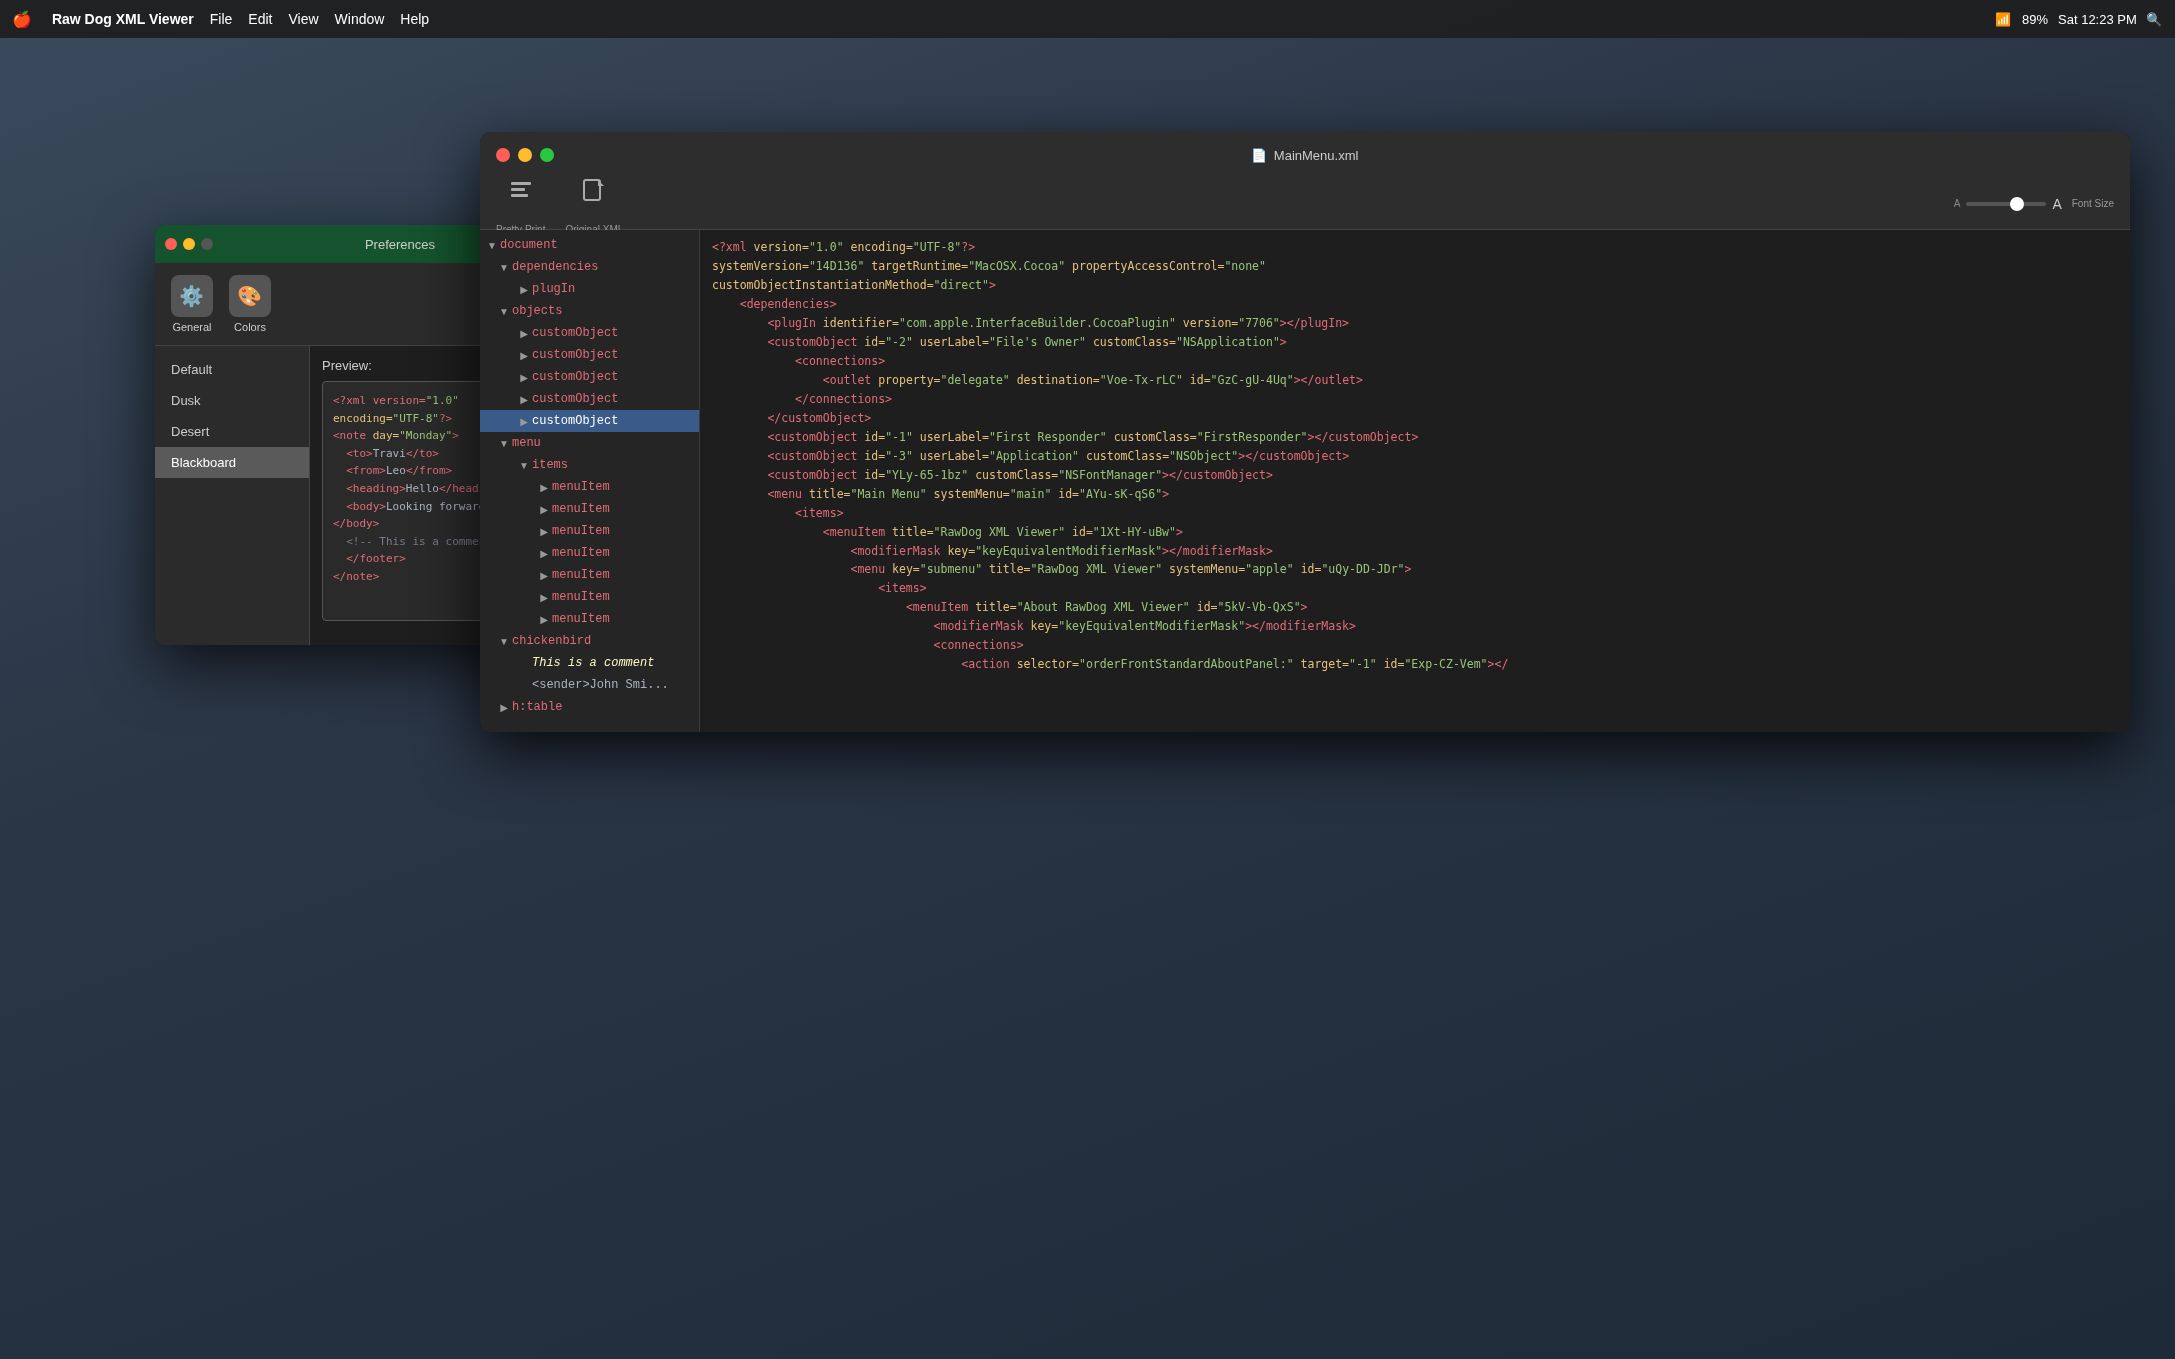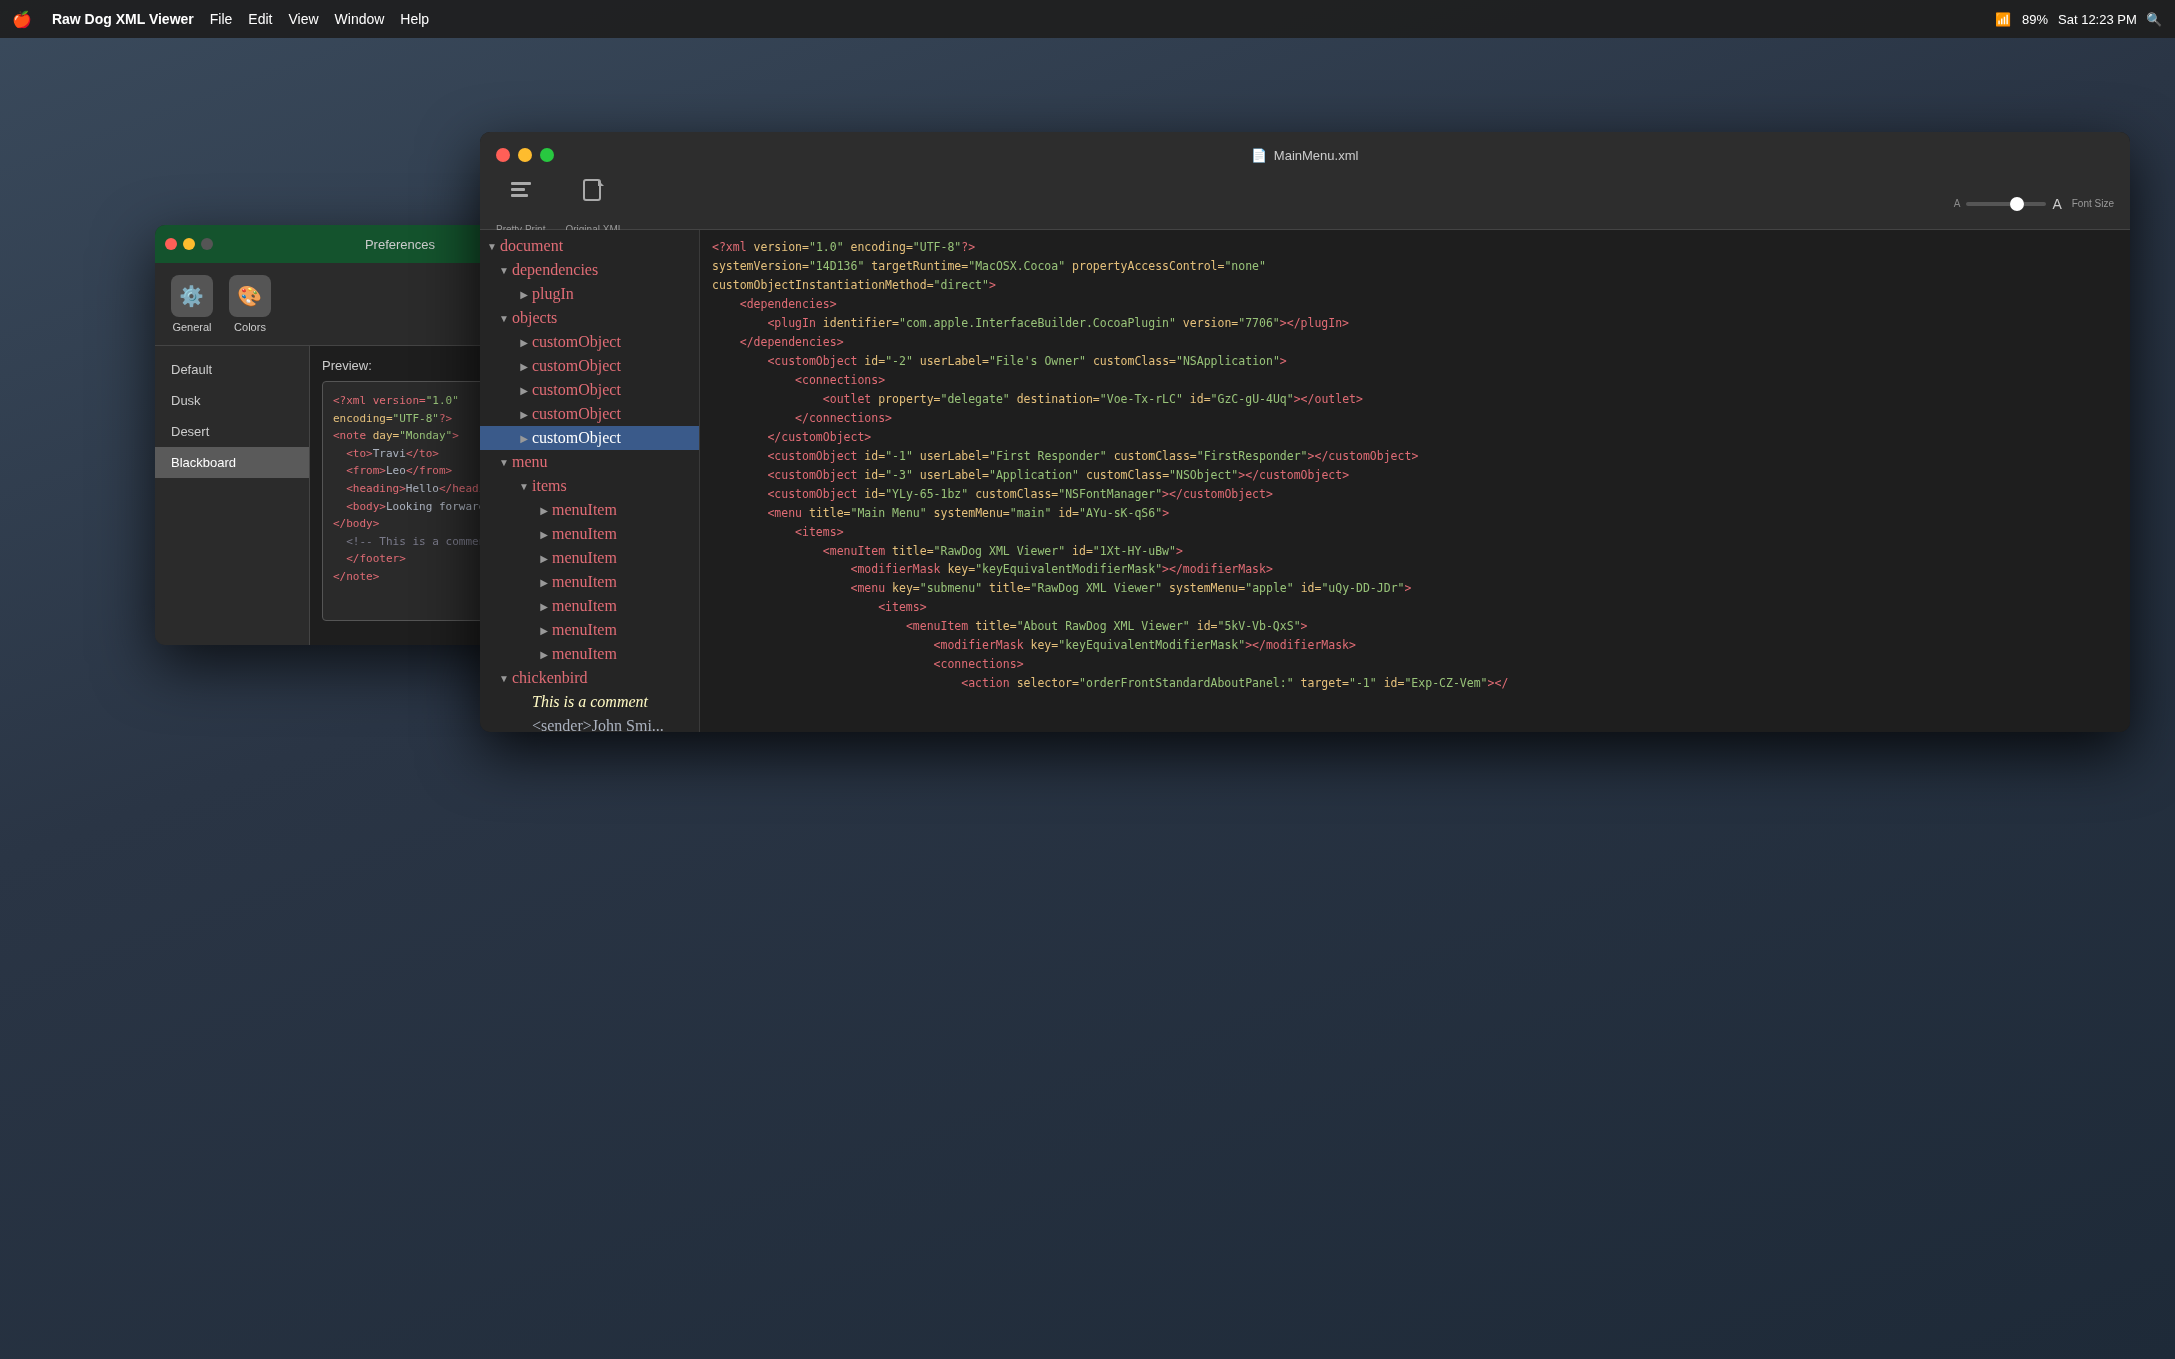--- a/index.html
+++ b/index.html
@@ -263,22 +263,22 @@
     .tree-arrow {
       width: 16px;
       height: 16px;
       display: inline-flex;
       align-items: center;
       justify-content: center;
       font-size: 10px;
       color: #999;
     }
     .tree-label {
-      font-size: 16px;
-      font-family: Liberation Serif, serif;
+      font-size: 12px;
+      font-family: Liberation Mono, monospace;
       color: #ccc;
     }
     .tree-label.tag { color: #e06c75; }
     .tree-label.comment { color: #fef9c3; font-style: italic; }
     .tree-label.text-node { color: #abb2bf; }
 
     
     .code-panel {
       flex: 1;
       background: #1e1e1e;
@@ -530,21 +530,20 @@
       </div>
 
     </div>
 
     <div class="code-panel">
       <div class="code-line"><span class="c-tag">&lt;?xml</span> <span class="c-attr">version=</span><span class="c-val">"1.0"</span> <span class="c-attr">encoding=</span><span class="c-val">"UTF-8"</span><span class="c-tag">?&gt;</span></div>
       <div class="code-line"><span class="c-attr">systemVersion=</span><span class="c-val">"14D136"</span> <span class="c-attr">targetRuntime=</span><span class="c-val">"MacOSX.Cocoa"</span> <span class="c-attr">propertyAccessControl=</span><span class="c-val">"none"</span></div>
       <div class="code-line"><span class="c-attr">customObjectInstantiationMethod=</span><span class="c-val">"direct"</span><span class="c-tag">&gt;</span></div>
       <div class="code-line">    <span class="c-tag">&lt;dependencies&gt;</span></div>
       <div class="code-line">        <span class="c-tag">&lt;plugIn</span> <span class="c-attr">identifier=</span><span class="c-val">"com.apple.InterfaceBuilder.CocoaPlugin"</span> <span class="c-attr">version=</span><span class="c-val">"7706"</span><span class="c-tag">&gt;&lt;/plugIn&gt;</span></div>
-      <div class="code-line">    <span class="c-tag">&lt;/dependencies&gt;</span></div>
       <div class="code-line">        <span class="c-tag">&lt;customObject</span> <span class="c-attr">id=</span><span class="c-val">"-2"</span> <span class="c-attr">userLabel=</span><span class="c-val">"File's Owner"</span> <span class="c-attr">customClass=</span><span class="c-val">"NSApplication"</span><span class="c-tag">&gt;</span></div>
       <div class="code-line">            <span class="c-tag">&lt;connections&gt;</span></div>
       <div class="code-line">                <span class="c-tag">&lt;outlet</span> <span class="c-attr">property=</span><span class="c-val">"delegate"</span> <span class="c-attr">destination=</span><span class="c-val">"Voe-Tx-rLC"</span> <span class="c-attr">id=</span><span class="c-val">"GzC-gU-4Uq"</span><span class="c-tag">&gt;&lt;/outlet&gt;</span></div>
       <div class="code-line">            <span class="c-tag">&lt;/connections&gt;</span></div>
       <div class="code-line">        <span class="c-tag">&lt;/customObject&gt;</span></div>
       <div class="code-line">        <span class="c-tag">&lt;customObject</span> <span class="c-attr">id=</span><span class="c-val">"-1"</span> <span class="c-attr">userLabel=</span><span class="c-val">"First Responder"</span> <span class="c-attr">customClass=</span><span class="c-val">"FirstResponder"</span><span class="c-tag">&gt;&lt;/customObject&gt;</span></div>
       <div class="code-line">        <span class="c-tag">&lt;customObject</span> <span class="c-attr">id=</span><span class="c-val">"-3"</span> <span class="c-attr">userLabel=</span><span class="c-val">"Application"</span> <span class="c-attr">customClass=</span><span class="c-val">"NSObject"</span><span class="c-tag">&gt;&lt;/customObject&gt;</span></div>
       <div class="code-line">        <span class="c-tag">&lt;customObject</span> <span class="c-attr">id=</span><span class="c-val">"YLy-65-1bz"</span> <span class="c-attr">customClass=</span><span class="c-val">"NSFontManager"</span><span class="c-tag">&gt;&lt;/customObject&gt;</span></div>
       <div class="code-line">        <span class="c-tag">&lt;menu</span> <span class="c-attr">title=</span><span class="c-val">"Main Menu"</span> <span class="c-attr">systemMenu=</span><span class="c-val">"main"</span> <span class="c-attr">id=</span><span class="c-val">"AYu-sK-qS6"</span><span class="c-tag">&gt;</span></div>
       <div class="code-line">            <span class="c-tag">&lt;items&gt;</span></div>

